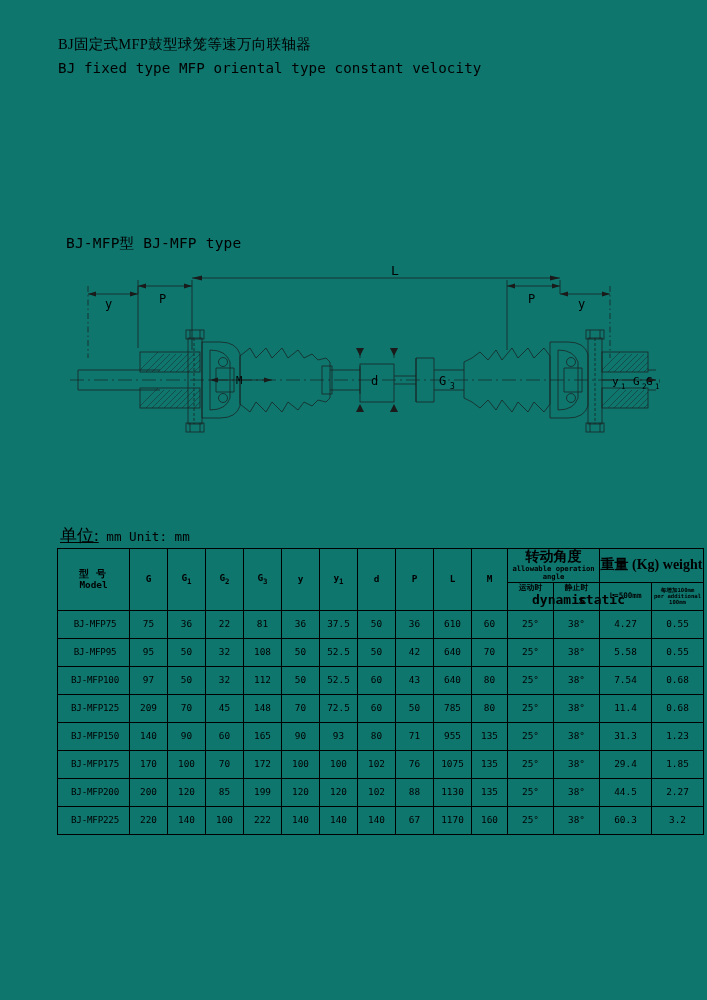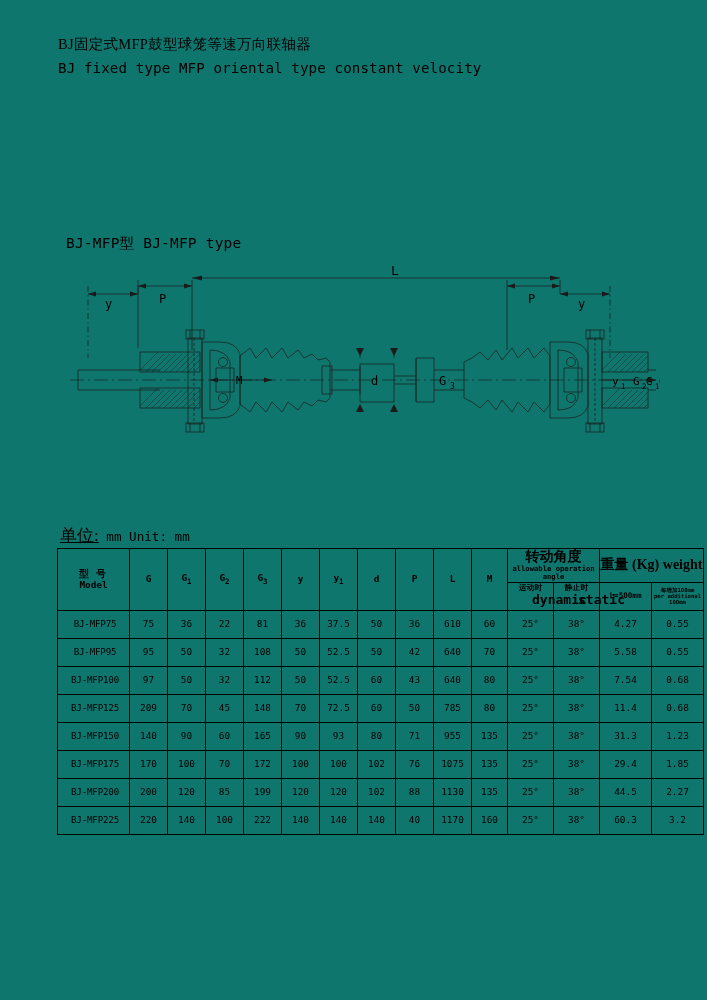--- a/index.html
+++ b/index.html
@@ -517,21 +517,21 @@
           </tr>
           <tr>
             <td class="model">BJ-MFP225</td>
             <td>220</td>
             <td>140</td>
             <td>100</td>
             <td>222</td>
             <td>140</td>
             <td>140</td>
             <td>140</td>
-            <td>40</td>
+            <td>67</td>
             <td>1170</td>
             <td>160</td>
             <td>25°</td>
             <td>38°</td>
             <td>60.3</td>
             <td>3.2</td>
           </tr>
         </tbody>
     </table>
   </div>

